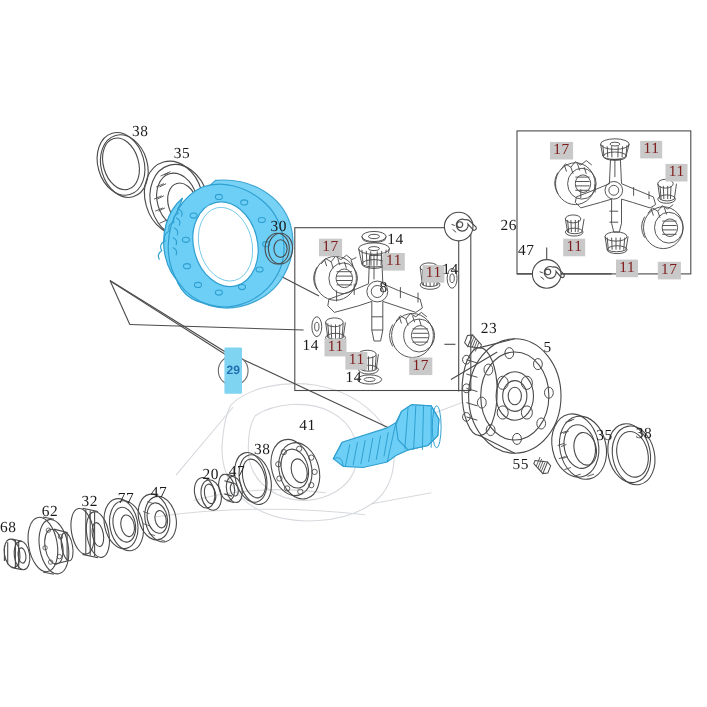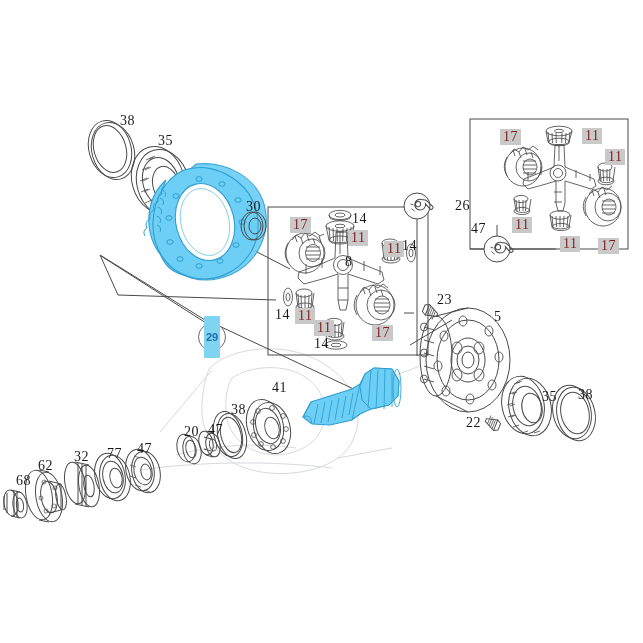--- a/index.html
+++ b/index.html
@@ -450,32 +450,32 @@
   </g>
 </svg>
 
 <div class="lbl" style="left:120px;top:114px">38</div>
 <div class="lbl" style="left:158px;top:134px">35</div>
 <div class="lbl" style="left:246px;top:200px">30</div>
 <div class="lbl" style="left:455px;top:199px">26</div>
 <div class="lbl" style="left:471px;top:222px">47</div>
 <div class="lbl" style="left:437px;top:293px">23</div>
 <div class="lbl" style="left:494px;top:310px">5</div>
-<div class="lbl" style="left:466px;top:416px">22</div>
+<div class="lbl" style="left:466px;top:416px">55</div>
 <div class="lbl" style="left:542px;top:390px">35</div>
 <div class="lbl" style="left:578px;top:388px">38</div>
 <div class="lbl" style="left:272px;top:381px">41</div>
 <div class="lbl" style="left:231px;top:403px">38</div>
 <div class="lbl" style="left:208px;top:423px">47</div>
 <div class="lbl" style="left:184px;top:425px">20</div>
 <div class="lbl" style="left:137px;top:442px">47</div>
 <div class="lbl" style="left:107px;top:447px">77</div>
 <div class="lbl" style="left:74px;top:450px">32</div>
 <div class="lbl" style="left:38px;top:459px">62</div>
-<div class="lbl" style="left:16px;top:474px">68</div>
+<div class="lbl" style="left:0;top:474px">68</div>
 
 <div class="lbl hl" style="left:290px;top:217px">17</div>
 <div class="lbl" style="left:352px;top:212px">14</div>
 <div class="lbl hl" style="left:348px;top:230px">11</div>
 <div class="lbl" style="left:345px;top:255px">8</div>
 <div class="lbl hl" style="left:384px;top:241px">11</div>
 <div class="lbl" style="left:402px;top:239px">14</div>
 <div class="lbl" style="left:275px;top:308px">14</div>
 <div class="lbl hl" style="left:295px;top:308px">11</div>
 <div class="lbl hl" style="left:314px;top:320px">11</div>

